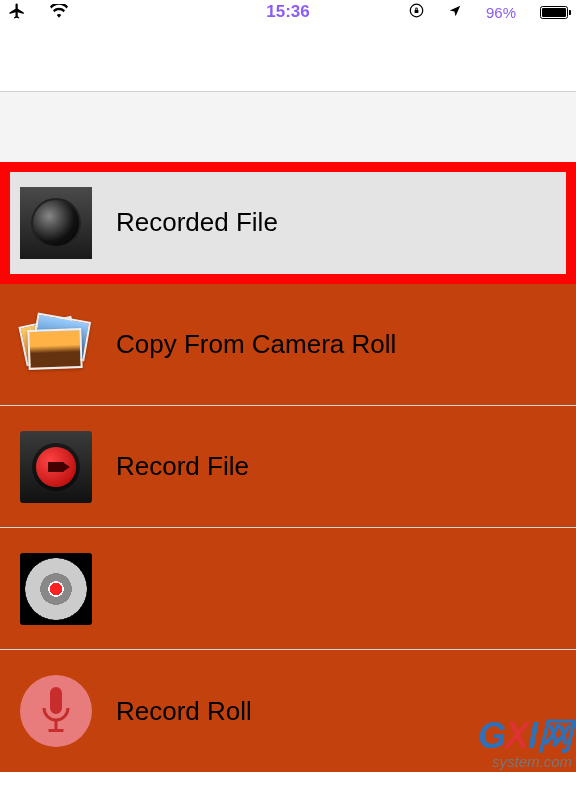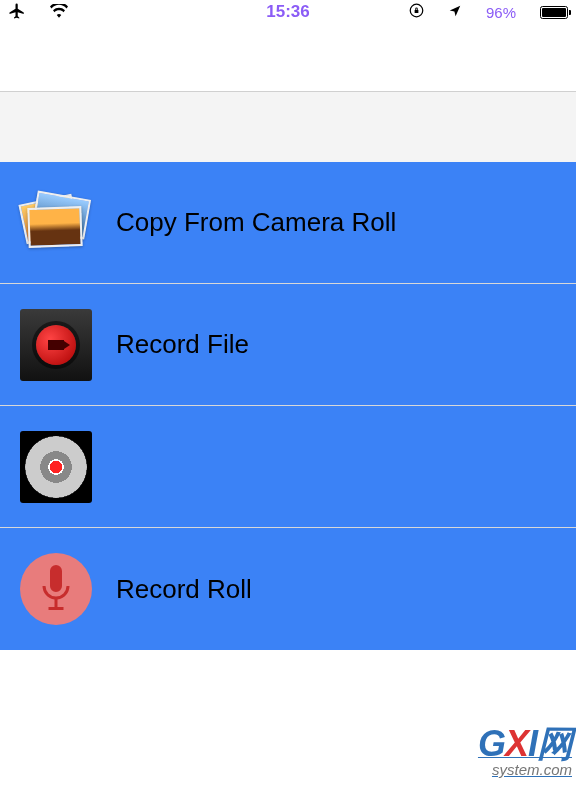--- a/index.html
+++ b/index.html
@@ -42,21 +42,21 @@
 
 
 .list { background: #f4f4f4; }
 .row-spacer { height: 70px; }
 
 .row {
   display: flex;
   align-items: center;
   height: 122px;
   padding: 0 20px;
-  background: #3b82f6;
+  background: #c2410c;
   border-bottom: 1px solid #d8d8d8;
 }
 .row.highlighted {
   outline: 10px solid #fd0404;
   outline-offset: -10px;
   background: #e4e4e4;
 }
 .row .icon-box {
   width: 72px; height: 72px;
   display: flex; align-items: center; justify-content: center;
@@ -115,28 +115,27 @@
 .audio-icon {
   width: 72px; height: 72px; border-radius: 50%;
   background: #e87c7c;
   display:flex; align-items:center; justify-content:center;
 }
 
 
 .watermark {
   position: absolute;
   right: 4px;
-  bottom: 8px;
+  bottom: 16px;
   font-family: Arial, sans-serif;
   font-style: italic;
   font-weight: bold;
   color: #2f71b8;
   text-align: right;
   line-height: 1;
-  text-decoration: underline;
 }
 .watermark .big { font-size: 36px; letter-spacing: -1px; }
 .watermark .big .x { color: #d33; }
 .watermark .small { font-size: 15px; color: #777; font-style: italic; font-weight: normal; display:block; }
 
 </style>
 </head>
 <body>
 
 <div class="status-bar">
@@ -171,20 +170,28 @@
       </span>
   </div>
 </div>
 
 <div class="nav-area"></div>
 
 <div class="list">
 
   <div class="row-spacer"></div>
 
+  <div class="row highlighted">
+    <div class="icon-box">
+      <div class="cam-icon">
+          <div class="cam-lens"></div>
+        </div>
+    </div>
+    <div class="label">Recorded File</div>
+  </div>
 
   <div class="row">
     <div class="icon-box">
       <div class="photo-stack">
         <div class="photo p1"></div>
         <div class="photo p2"></div>
         <div class="photo p3"></div>
       </div>
     </div>
     <div class="label">Copy From Camera Roll</div>

